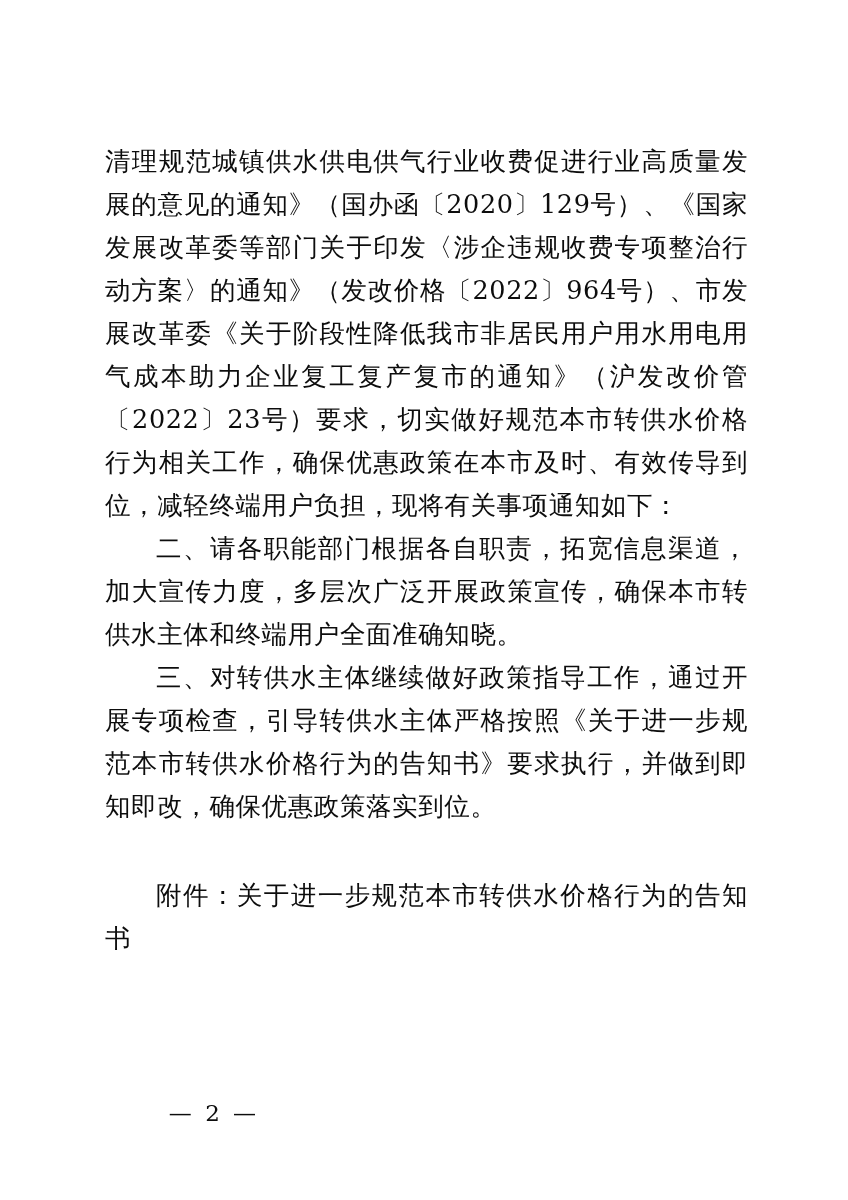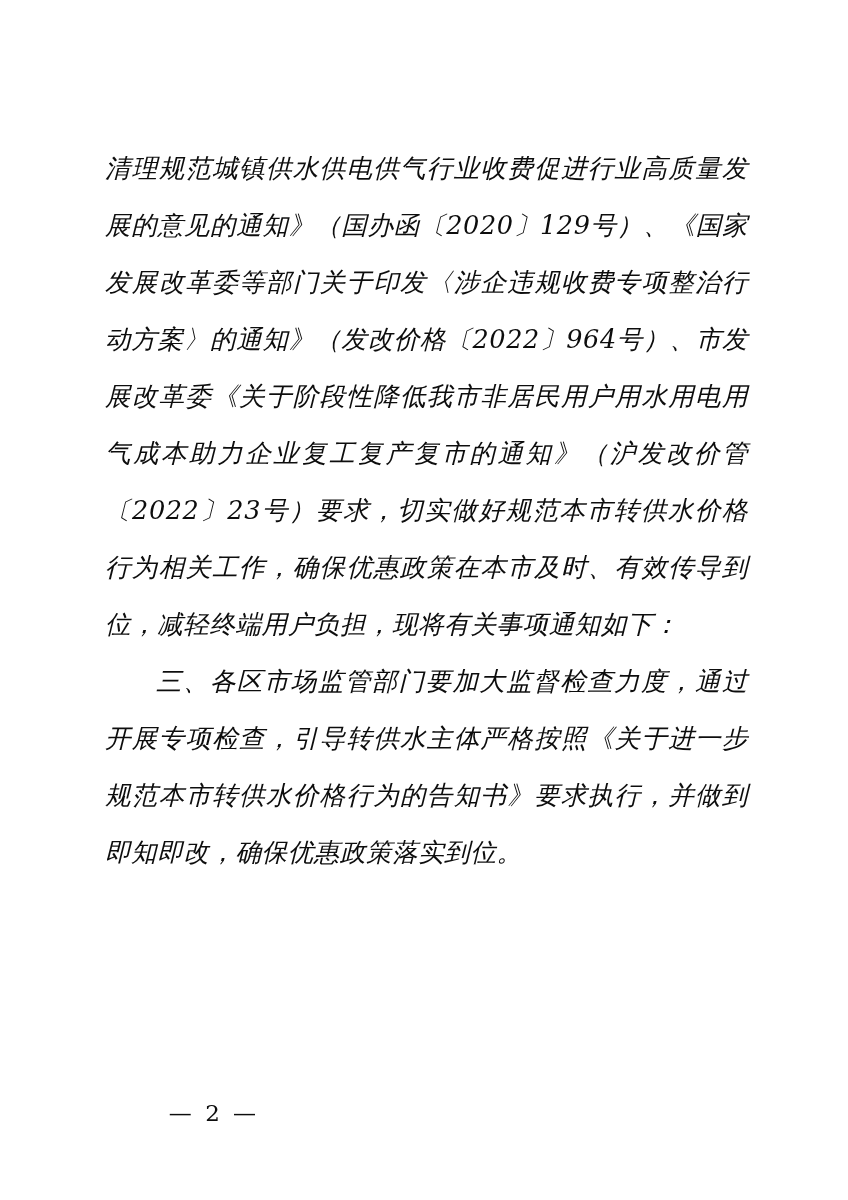--- a/index.html
+++ b/index.html
@@ -16,25 +16,24 @@
   }
   .page {
     position: relative;
     width: 848px;
     height: 1200px;
     box-sizing: border-box;
     padding: 140px 100px 0 105px;
   }
   .doc-body {
     font-size: 25.5px;
-    line-height: 57px;
+    line-height: 43px;
     letter-spacing: 0.6px;
     text-align: justify;
     text-justify: inter-ideograph;
-    font-style: italic;
   }
   .para {
     margin: 0;
     text-indent: 0;
   }
   .para.indent {
     text-indent: 51px;
   }
   .para.attachment {
     text-indent: 51px;
@@ -54,18 +53,20 @@
     display: inline-block;
     margin-left: -420px;
   }
 </style>
 </head>
 <body>
 
 <div class="page">
   <div class="doc-body">
     <p class="para">清理规范城镇供水供电供气行业收费促进行业高质量发展的意见的通知》（国办函〔2020〕129号）、《国家发展改革委等部门关于印发〈涉企违规收费专项整治行动方案〉的通知》（发改价格〔2022〕964号）、市发展改革委《关于阶段性降低我市非居民用户用水用电用气成本助力企业复工复产复市的通知》（沪发改价管〔2022〕23号）要求，切实做好规范本市转供水价格行为相关工作，确保优惠政策在本市及时、有效传导到位，减轻终端用户负担，现将有关事项通知如下：</p>
-    <p class="para indent">三、各区市场监管部门要加大监督检查力度，通过开展专项检查，引导转供水主体严格按照《关于进一步规范本市转供水价格行为的告知书》要求执行，并做到即知即改，确保优惠政策落实到位。</p>
+    <p class="para indent">二、请各职能部门根据各自职责，拓宽信息渠道，加大宣传力度，多层次广泛开展政策宣传，确保本市转供水主体和终端用户全面准确知晓。</p>
+    <p class="para indent">三、对转供水主体继续做好政策指导工作，通过开展专项检查，引导转供水主体严格按照《关于进一步规范本市转供水价格行为的告知书》要求执行，并做到即知即改，确保优惠政策落实到位。</p>
+    <p class="para attachment">附件：关于进一步规范本市转供水价格行为的告知书</p>
   </div>
   <div class="footer">
     <span class="page-number">— 2 —</span>
   </div>
 </div>
 
 </body></html>

